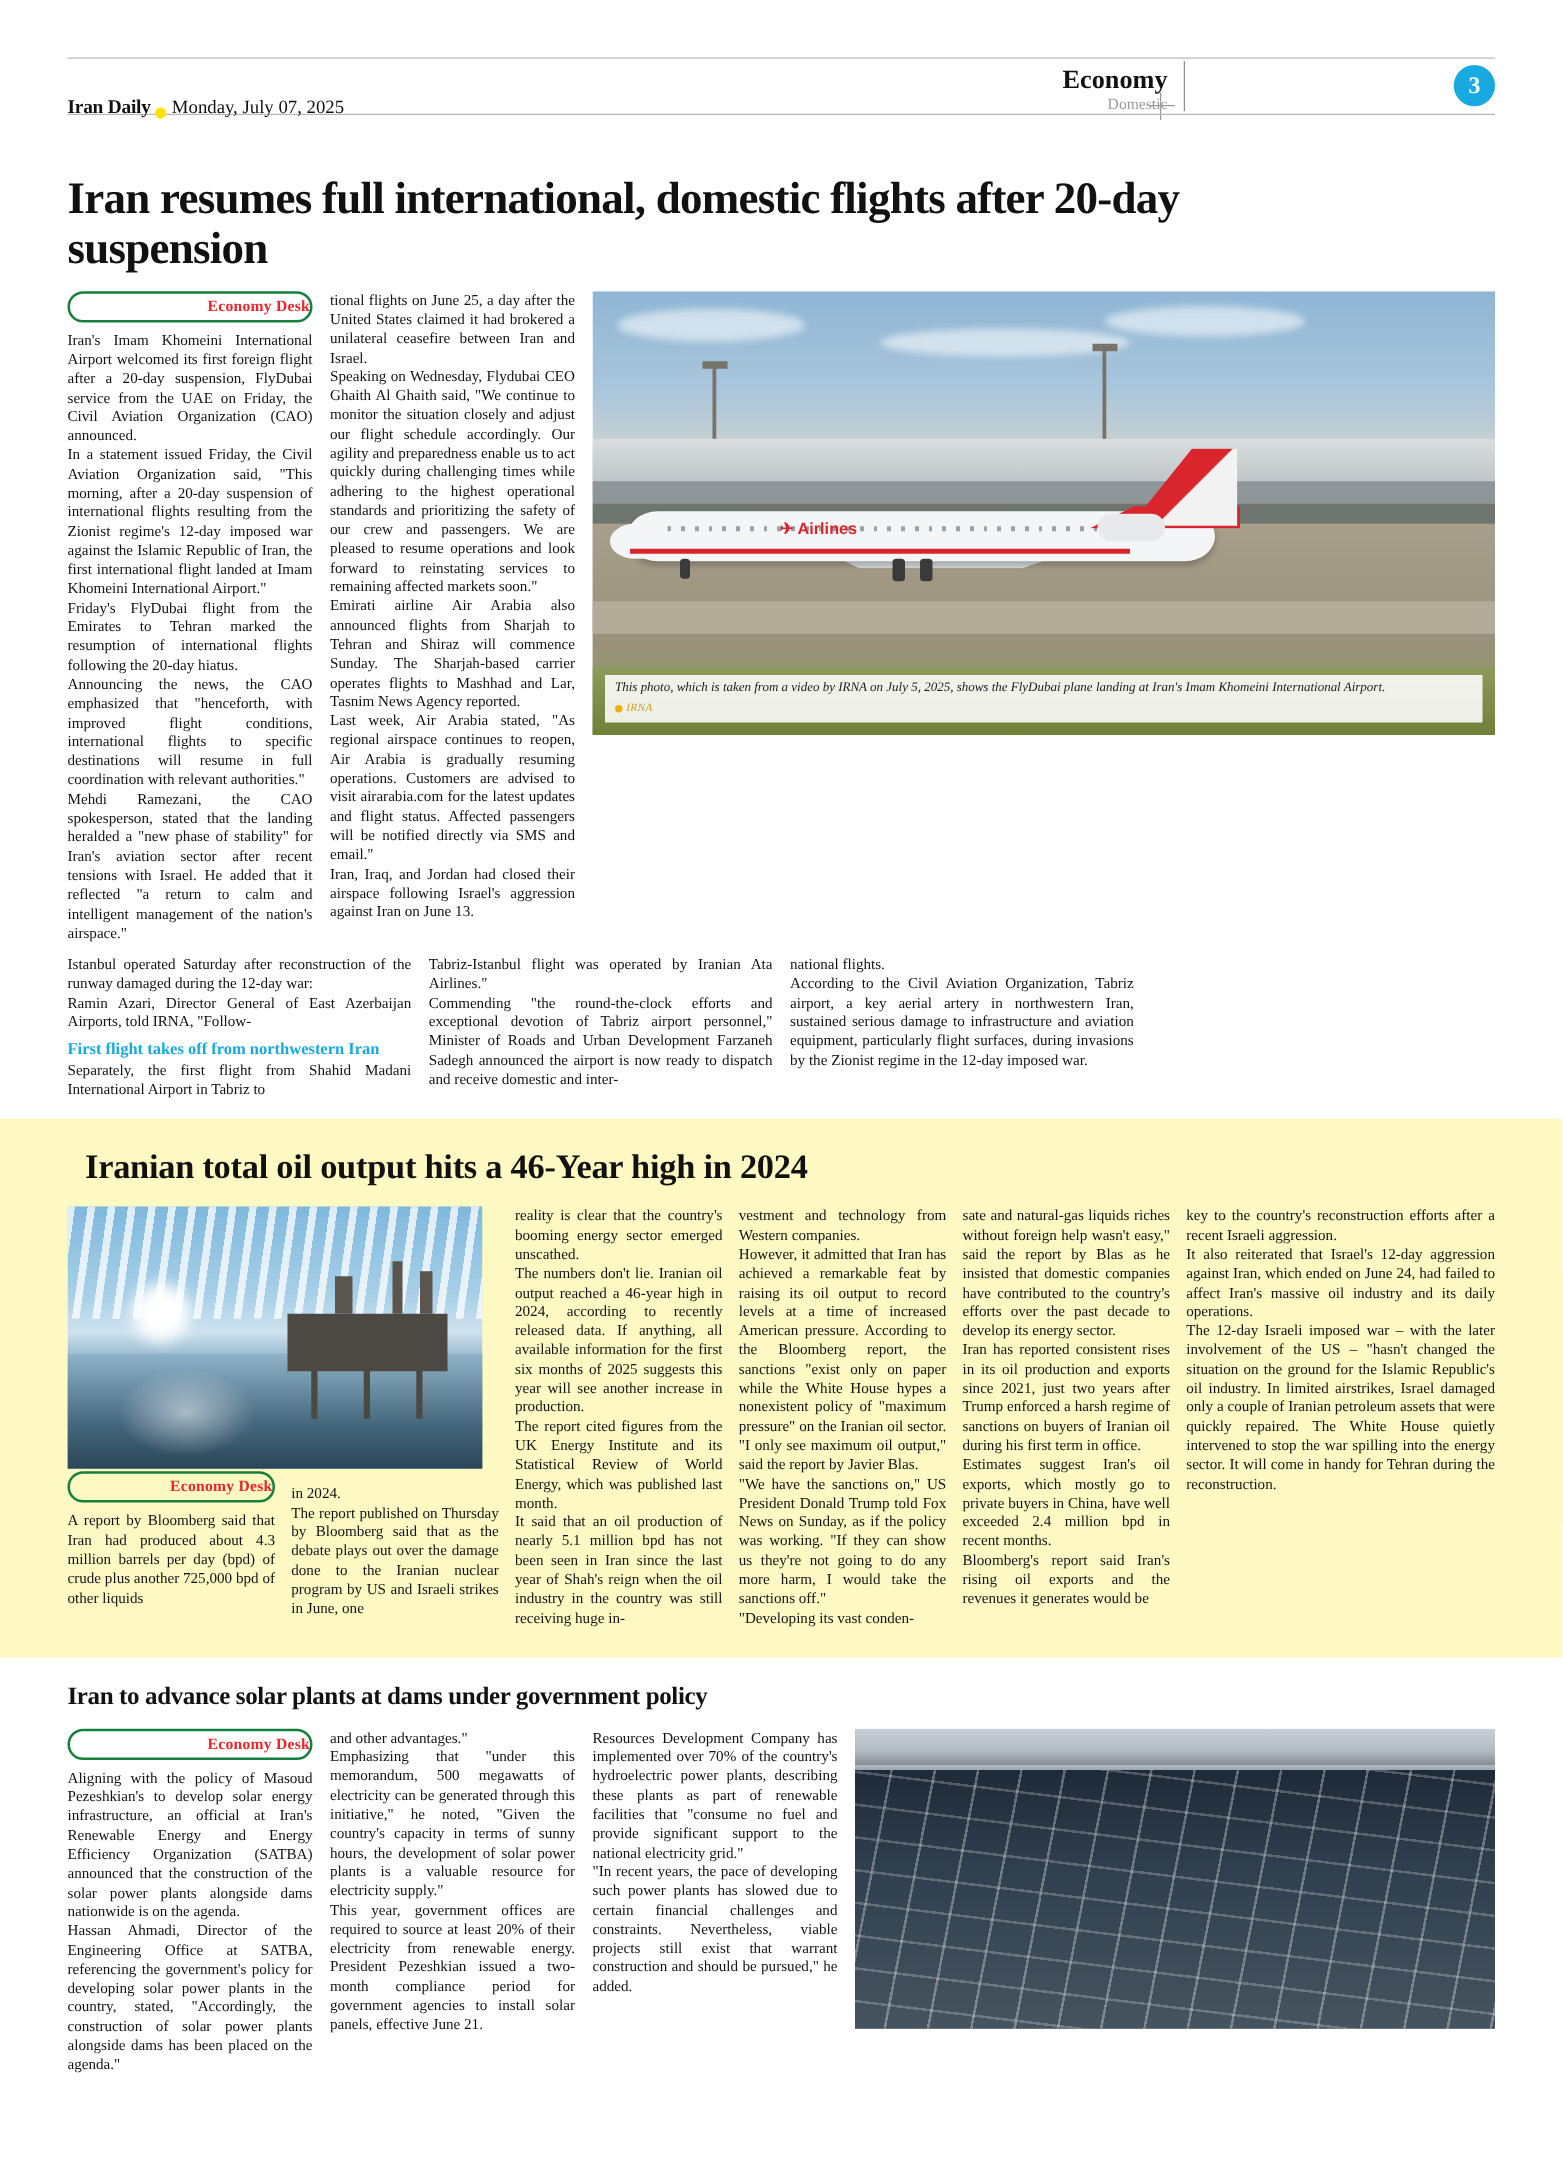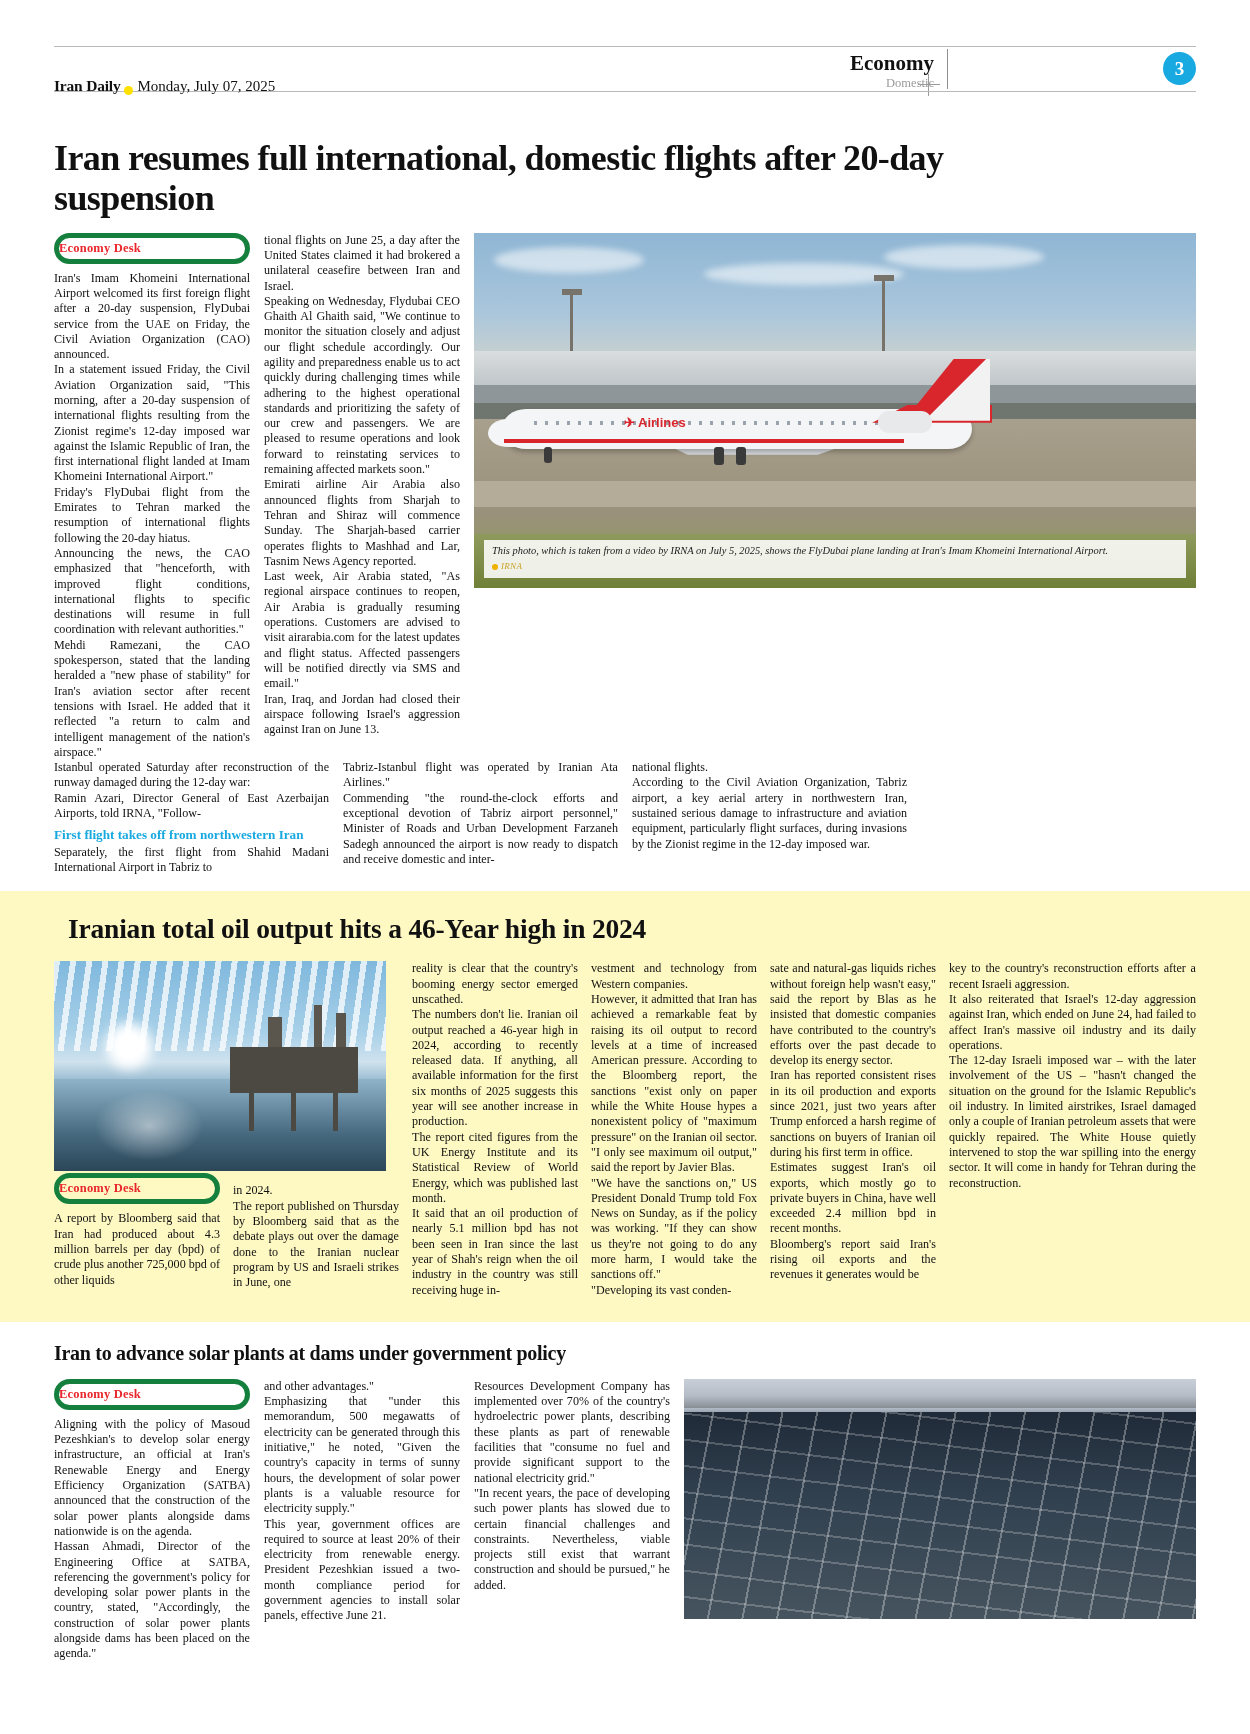--- a/index.html
+++ b/index.html
@@ -32,22 +32,22 @@
 
   
   .lead-head{
     font-family:"Liberation Serif",serif;font-weight:bold;
     font-size:36px;line-height:1.12;letter-spacing:-0.6px;
     margin:46px 0 0 0;max-width:1010px;
   }
 
   
   .desk-pill{
-    display:inline-block;border:5px solid #15803d;border-radius:16px;
-    padding:3px 0;width:100%;box-sizing:border-box;text-align:left;
+    display:inline-block;border:2px solid #15803d;border-radius:16px;
+    padding:3px 0;width:100%;box-sizing:border-box;text-align:right;
     color:#e8262b;font-weight:bold;font-size:12.5px;font-family:"Liberation Serif",serif;
     letter-spacing:.2px;background:transparent;
   }
 
   
   .bt{font-size:12.1px;line-height:1.265;text-align:justify;hyphens:auto;}
   .bt p{margin:0;}
   .blue-sub{color:#17a9e0;font-weight:bold;font-size:13.2px;line-height:1.17;margin:6px 0 2px;}
 
   
@@ -77,21 +77,21 @@
   .pl-gear{position:absolute;background:#3a3a3a;border-radius:3px;}
   .pl-mast{position:absolute;width:3px;background:#77726a;}
   .pl-masthead-l{position:absolute;width:20px;height:6px;background:#77726a;}
 
   .cap-box{position:absolute;left:10px;right:10px;bottom:10px;background:rgba(255,255,255,.88);padding:5px 8px 7px;}
   .cap-txt{font-size:10.4px;line-height:1.22;font-style:italic;color:#1a1a1a;}
   .cap-credit{margin-top:3px;font-size:9px;font-style:italic;color:#c9a227;letter-spacing:.3px;}
   .cap-credit .bullet{display:inline-block;width:6px;height:6px;border-radius:50%;background:#f0b000;margin-right:3px;vertical-align:middle;}
 
   
-  .a1-low{display:grid;grid-template-columns:repeat(4,1fr);column-gap:14px;}
+  .a1-low{margin-top:10px;display:grid;grid-template-columns:repeat(4,1fr);column-gap:14px;}
 
   
   .a2{margin:16px -54px 0;background:#fef9c3;padding:22px 54px 24px;}
   .a2-head{font-family:"Liberation Serif",serif;font-weight:bold;font-size:27.5px;letter-spacing:-.2px;margin:0 0 16px 14px;}
   .a2-grid{display:grid;grid-template-columns:166px 166px 166px 166px 166px 1fr;column-gap:13px;}
   .a2-photo{position:absolute;left:0;top:0;width:332px;height:210px;overflow:hidden;}
   .rig{position:absolute;inset:0;background:linear-gradient(to bottom,#7fb8dd 0%,#a8d0e8 34%,#cfe2ee 48%,#9fc0d4 56%,#6d93ad 72%,#3f6176 100%);}
   .rig-sun{position:absolute;left:52px;top:62px;width:46px;height:46px;border-radius:50%;background:#fff;filter:blur(6px);}
   .rig-cloudband{position:absolute;left:0;right:0;top:0;height:90px;background:repeating-linear-gradient(98deg,rgba(255,255,255,.75) 0 6px,rgba(255,255,255,0) 6px 16px);}
   .rig-sea{position:absolute;left:0;right:0;bottom:0;height:92px;background:linear-gradient(to bottom,#8fb3c8,#46697f 60%,#2b4658);}

